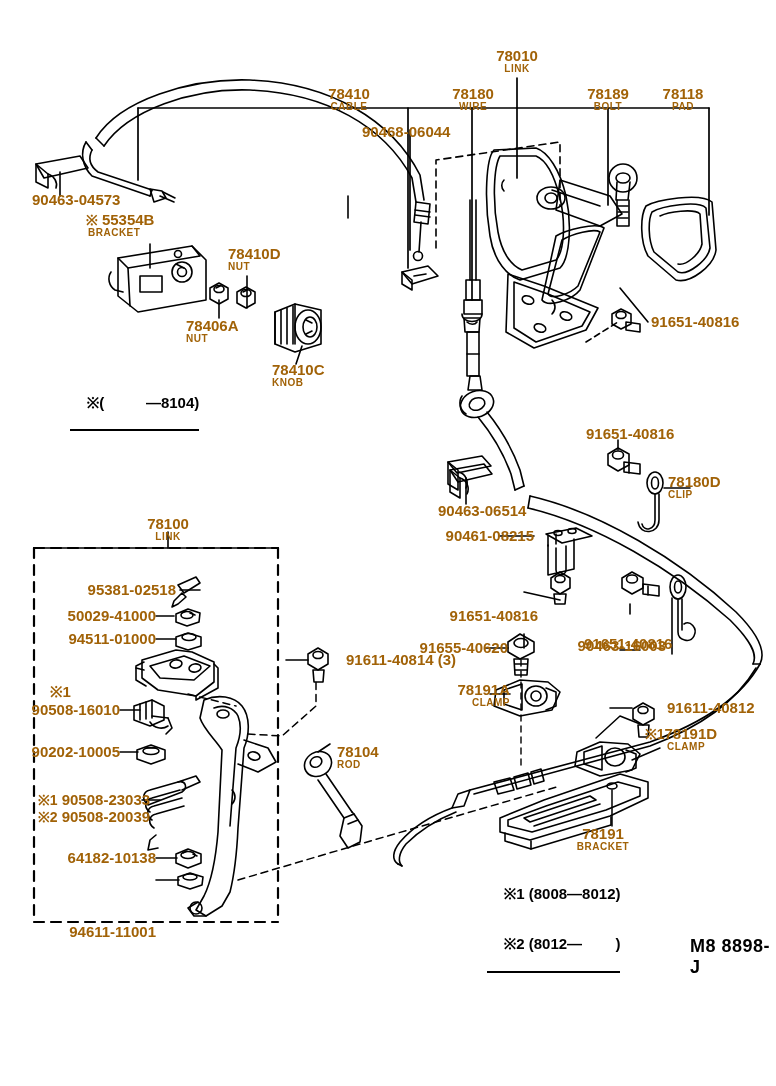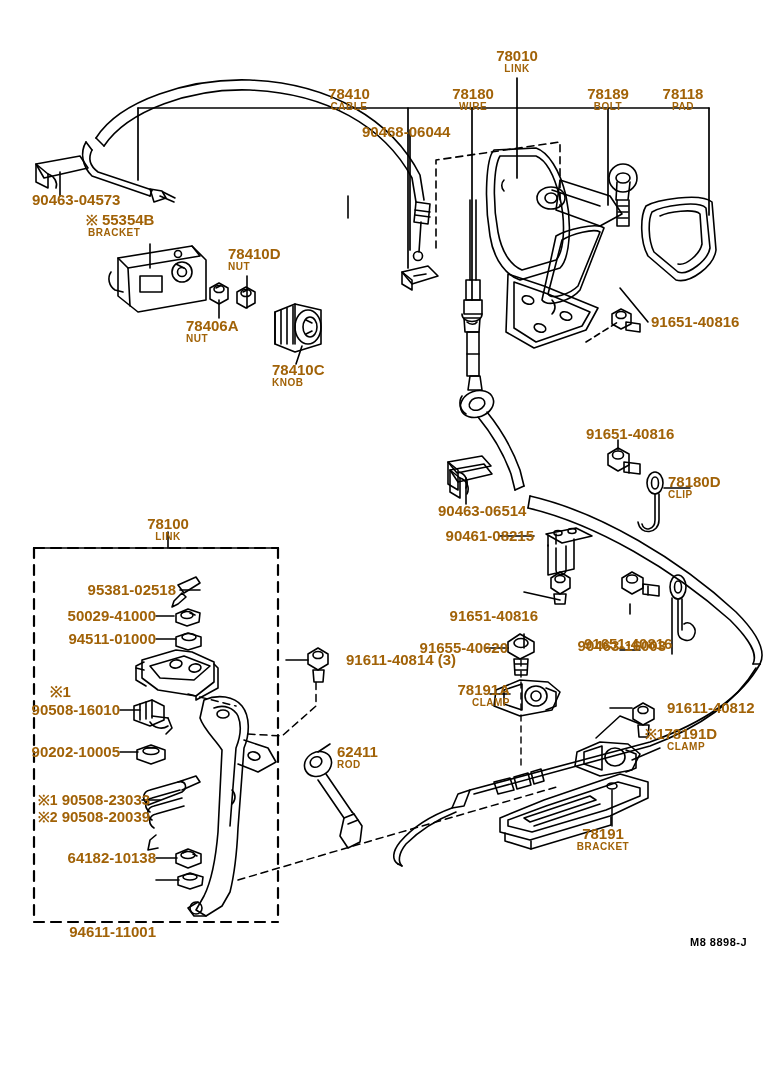--- a/index.html
+++ b/index.html
@@ -63,21 +63,21 @@
   }
   .legend .rule {
     display: block;
     border-bottom: 2px solid #000;
     margin-top: 1px;
   }
   .footer-code {
     position: absolute;
     font-family: "Liberation Sans", sans-serif;
     font-weight: bold;
-    font-size: 11px;
+    font-size: 18px;
     letter-spacing: 0.5px;
     color: #000;
   }
   .mark { font-size: 14px; }
 </style>
 </head>
 <body>
 
 <div id="page">
 
@@ -605,35 +605,45 @@
   <div class="lbl rgt" style="left:508px; top:640px;">
     <span class="pn">91655-40620</span>
   </div>
 
   <div class="lbl rgt" style="left:510px; top:682px;text-align:right;">
     <span class="pn">78191A</span>
     <span class="sub">CLAMP</span>
   </div>
 
   <div class="lbl lft" style="left:337px; top:744px;">
-    <span class="pn">62411</span>
+    <span class="pn">78104</span>
     <span class="sub">ROD</span>
   </div>
 
   <div class="lbl lft" style="left:667px; top:700px;">
     <span class="pn">91611-40812</span>
   </div>
 
   <div class="lbl lft" style="left:645px; top:726px;">
     <span class="pn"><span class="mark">※1</span><span>78191D</span></span>
     <span class="sub" style="padding-left:22px;">CLAMP</span>
   </div>
 
   <div class="lbl ctr" style="left:603px; top:826px;">
     <span class="pn">78191</span>
     <span class="sub">BRACKET</span>
   </div>
 
-
+  <div class="legend" style="left:70px; top:378px;">
+    <span>※(          —8104)</span>
+    <span class="rule"></span>
+  </div>
+
+  <div class="legend" style="left:487px; top:869px;">
+    <span>※1 (8008—8012)</span>
+    <br>
+    <span>※2 (8012—        )</span>
+    <span class="rule"></span>
+  </div>
 
   <div class="footer-code" style="left:690px; top:936px;">M8 8898-J</div>
 
 </div>
 
 </body></html>

